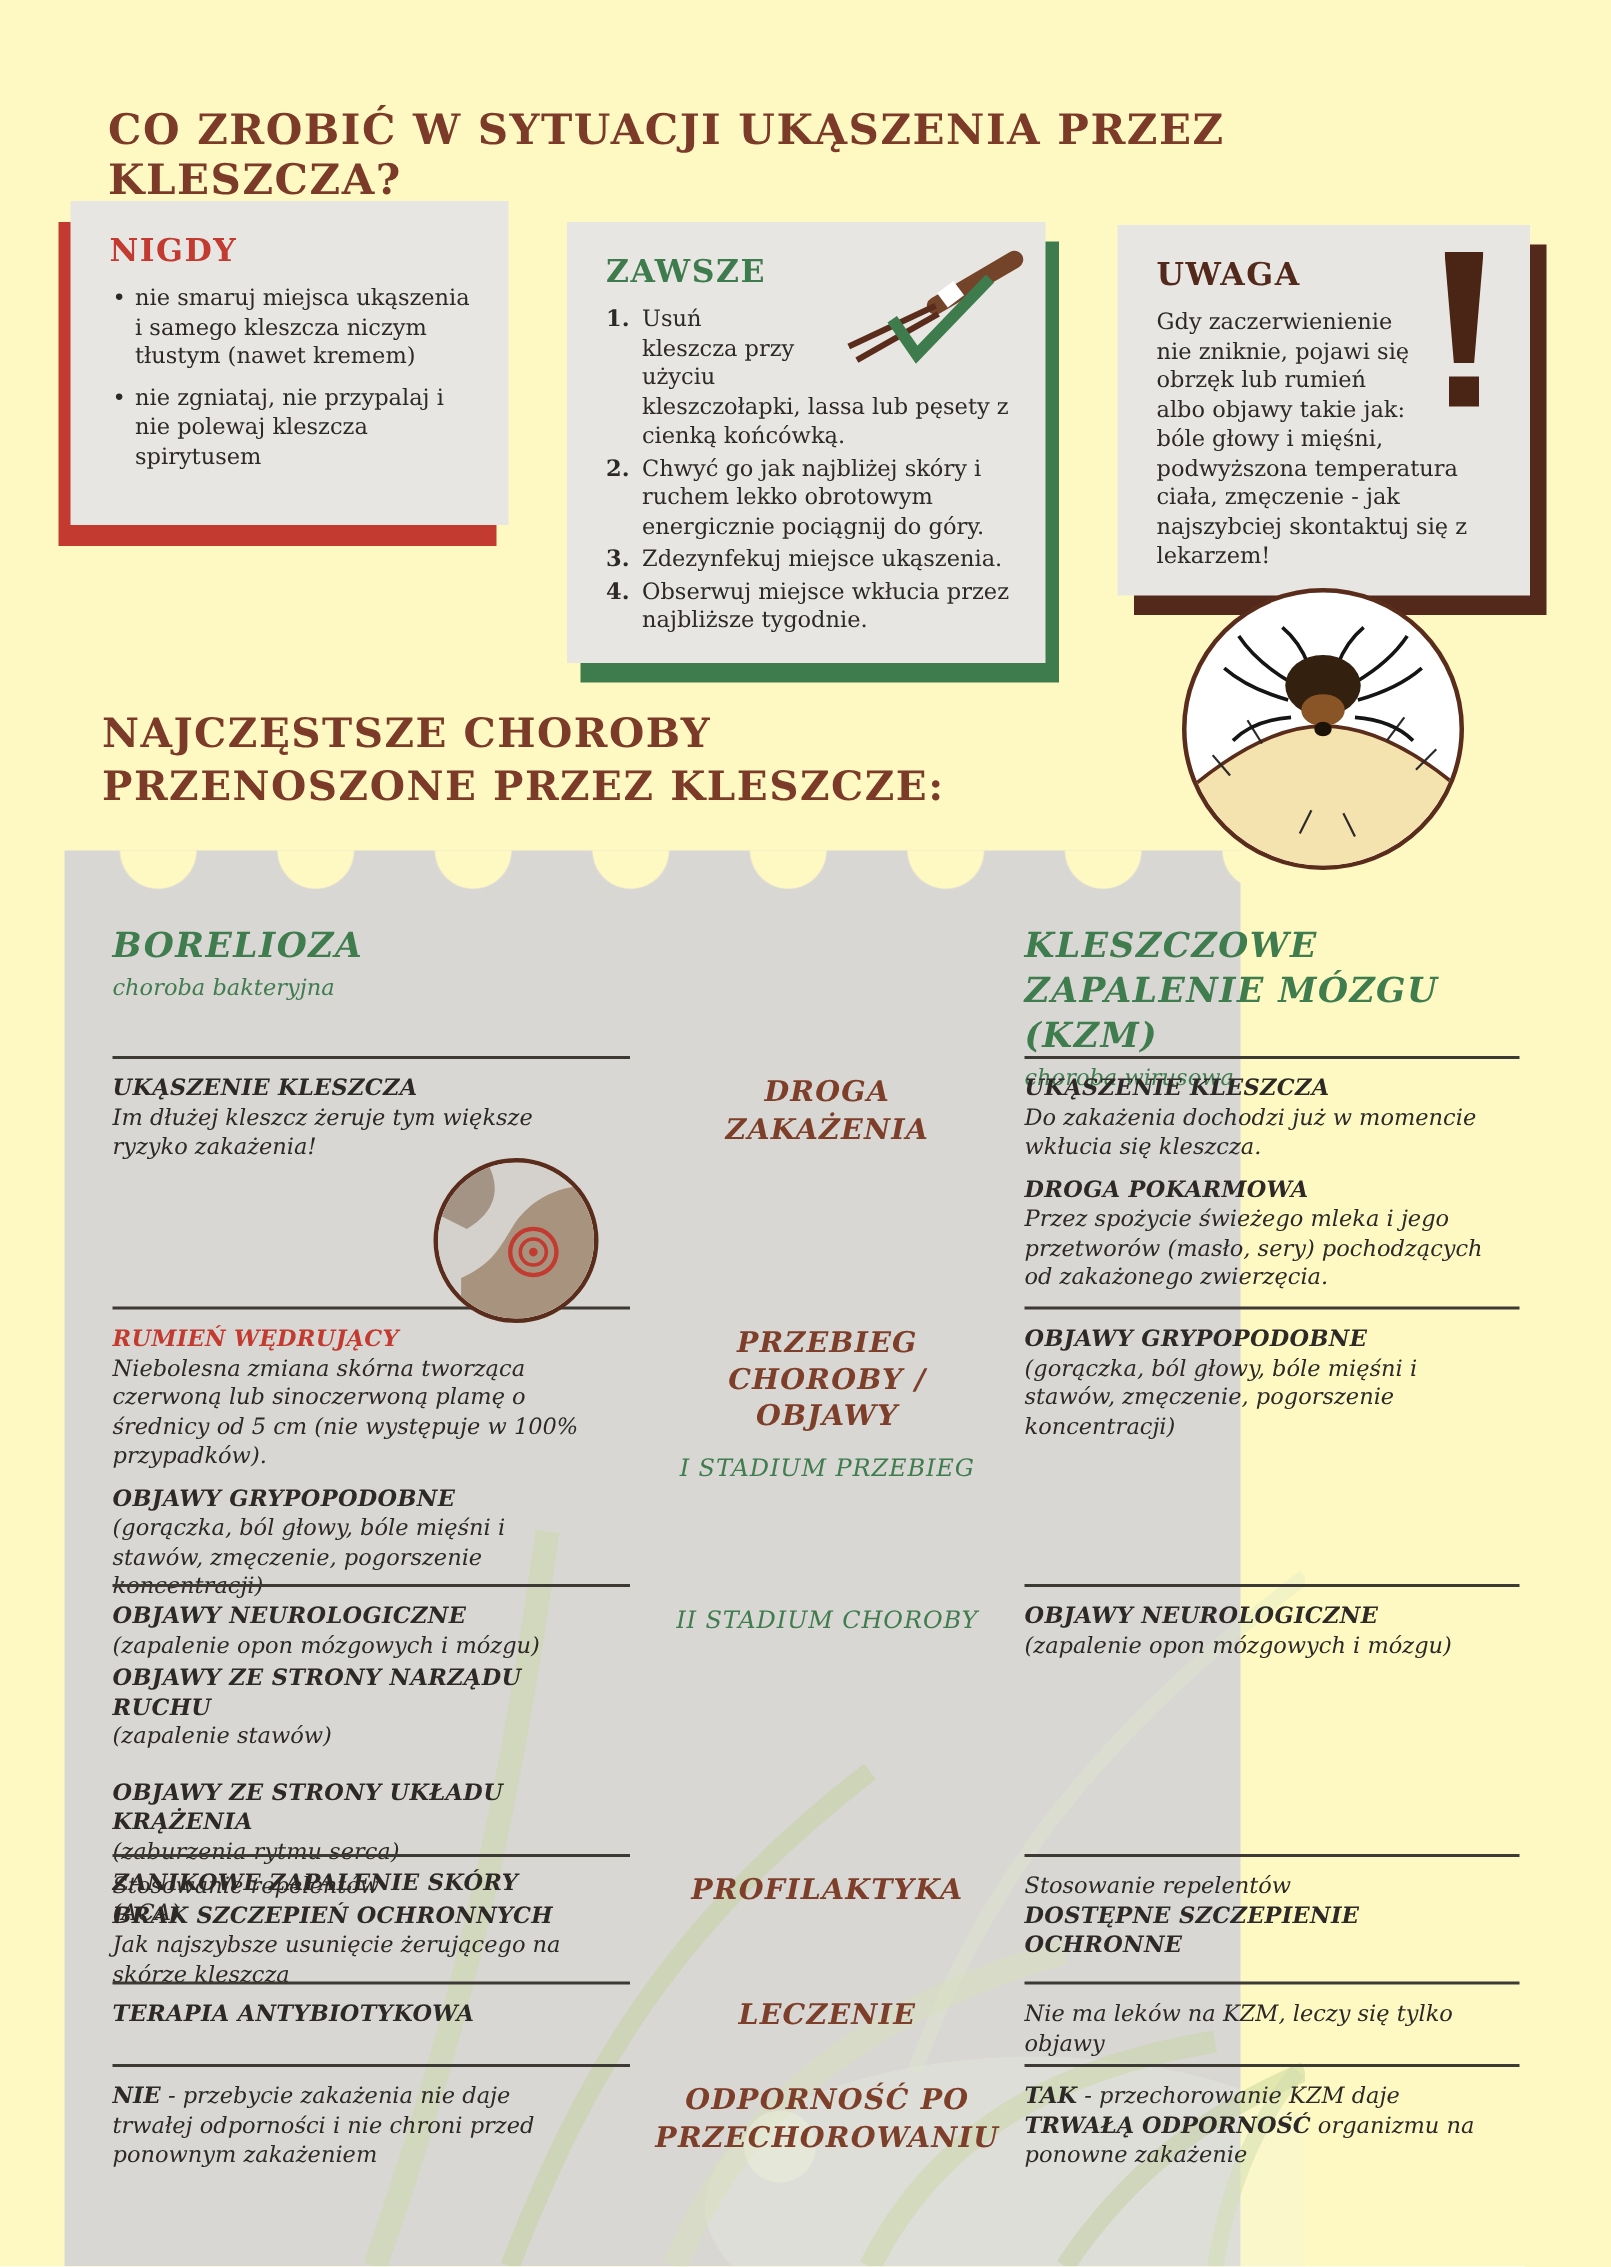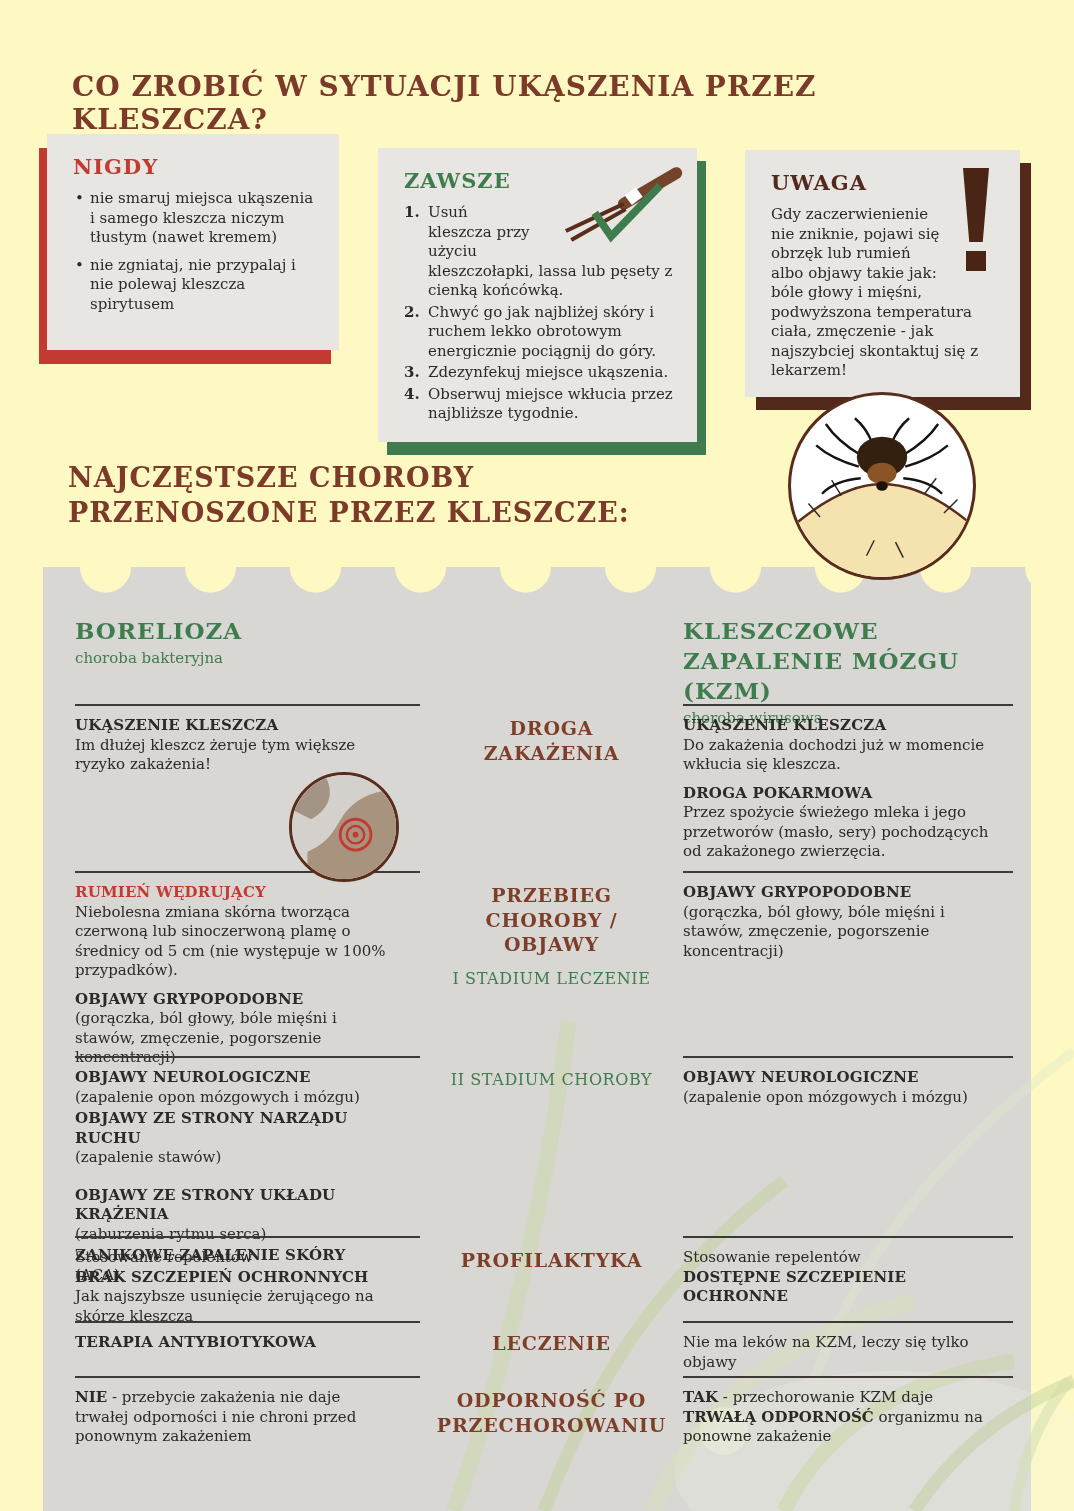--- a/index.html
+++ b/index.html
@@ -32,25 +32,25 @@
   .excl-bar { width:26px; height:74px; margin:0 auto; background:#4a2415;
     clip-path:polygon(0 0,100% 0,76% 100%,24% 100%); }
   .excl-dot { width:20px; height:20px; margin:9px auto 0; background:#4a2415; }
 
   
   .tick-circle { position:absolute; left:788px; top:392px; width:188px; height:188px;
     border:3px solid #5a2c1b; border-radius:50%; background:#ffffff; overflow:hidden; z-index:6; }
   .tick-circle svg { display:block; width:100%; height:100%; }
 
   
-  .section-title { position:absolute; left:68px; top:460px; width:650px;
+  .section-title { position:absolute; left:68px; top:472px; width:650px;
     font-size:27px; font-weight:bold; letter-spacing:1px; line-height:1.3; color:#7c3a28; }
 
   
-  .panel { position:absolute; left:43px; top:567px; width:988px; height:944px; }
+  .panel { position:absolute; left:43px; top:567px; width:784px; height:944px;font-style:italic; }
   .scallops { position:relative; z-index:2; height:27px;
     background-image:radial-gradient(circle at 50% 0, rgba(0,0,0,0) 25px, #d9d7d4 26px);
     background-size:105px 27px; background-position:10px 0; background-repeat:repeat-x; }
   .panel-bg { position:absolute; left:0; top:27px; right:0; bottom:0; background:#d9d7d4; z-index:0; }
   .grass { position:absolute; right:-43px; bottom:0; width:680px; height:600px; z-index:1; pointer-events:none; }
 
   .grid { position:relative; z-index:2; height:917px; padding-left:32px;
     display:grid; grid-template-columns:345px 263px 330px;
     grid-template-rows:110px 167px 185px 180px 85px 55px 1fr; }
   .cell { font-size:15px; line-height:1.3; }
@@ -187,21 +187,21 @@
       </div>
 
       <div class="cell col-l ruled">
         <div class="cell-h red">RUMIEŃ WĘDRUJĄCY</div>
         <p class="cell-p">Niebolesna zmiana skórna tworząca czerwoną lub sinoczerwoną plamę o średnicy od 5 cm (nie występuje w 100% przypadków).</p>
         <div class="cell-h">OBJAWY GRYPOPODOBNE</div>
         <p class="cell-p">(gorączka, ból głowy, bóle mięśni i stawów, zmęczenie, pogorszenie koncentracji)</p>
       </div>
       <div class="cell col-m">
         <div class="mid-label w225">PRZEBIEG CHOROBY / OBJAWY</div>
-        <div class="stadium">I STADIUM LECZENIE</div>
+        <div class="stadium">I STADIUM PRZEBIEG</div>
       </div>
       <div class="cell col-r ruled">
         <div class="cell-h">OBJAWY GRYPOPODOBNE</div>
         <p class="cell-p">(gorączka, ból głowy, bóle mięśni i stawów, zmęczenie, pogorszenie koncentracji)</p>
       </div>
 
       <div class="cell col-l ruled">
         <div class="cell-h">OBJAWY NEUROLOGICZNE</div>
         <p class="cell-p" style="margin-bottom:2px">(zapalenie opon mózgowych i mózgu)</p>
         <div class="cell-h">OBJAWY ZE STRONY NARZĄDU RUCHU</div>

